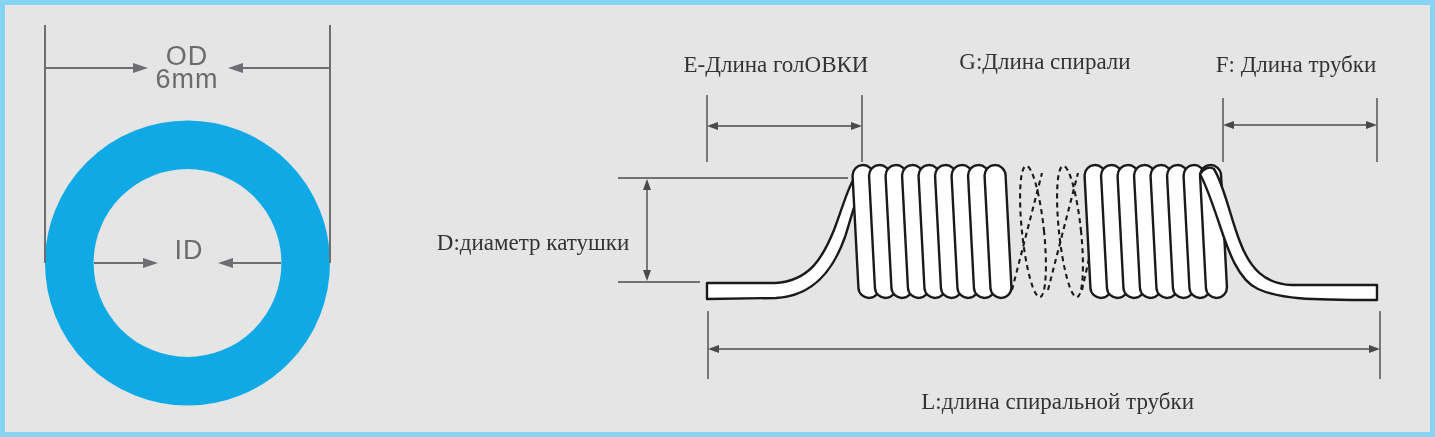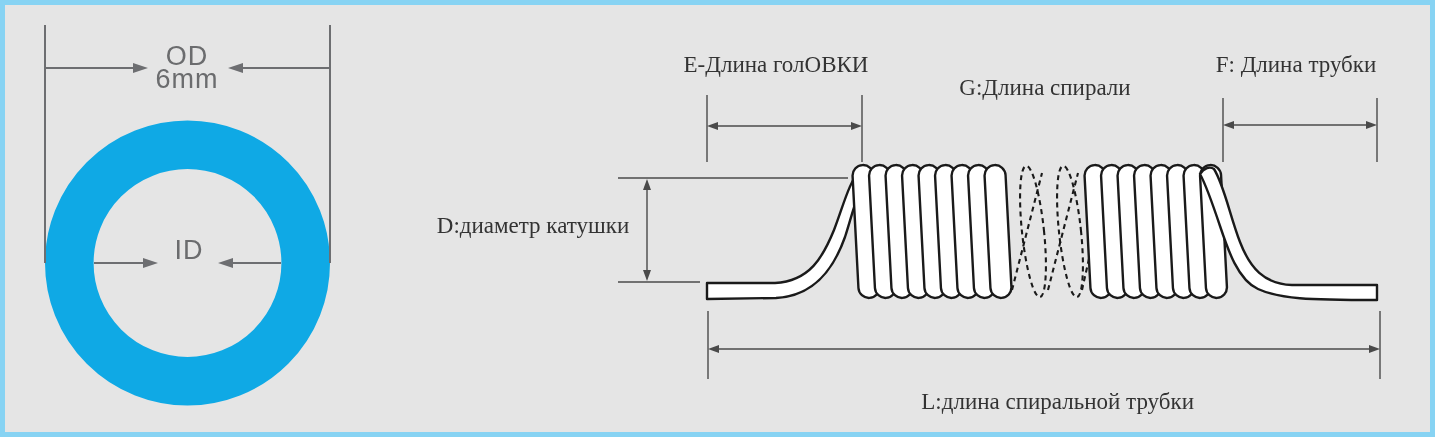--- a/index.html
+++ b/index.html
@@ -157,22 +157,22 @@
     <div>OD</div>
     <div>6mm</div>
   </div>
 
   <div class="lbl sans-dim" style="left:104px;top:239px;width:170px;">
     <div>ID</div>
   </div>
 
   <div class="lbl serif-dim" style="left:675px;top:53px;width:202px;">Е-Длина голОВКИ</div>
 
-  <div class="lbl serif-dim" style="left:945px;top:50px;width:200px;margin-top:26px;">G:Длина спирали</div>
+  <div class="lbl serif-dim" style="left:945px;top:50px;width:200px;">G:Длина спирали</div>
 
   <div class="lbl serif-dim" style="left:1196px;top:53px;width:200px;">F: Длина трубки</div>
 
-  <div class="lbl serif-dim" style="left:431px;top:214px;width:204px;">D:диаметр катушки</div>
+  <div class="lbl serif-dim" style="left:431px;top:231px;width:204px;">D:диаметр катушки</div>
 
   <div class="lbl serif-dim" style="left:894px;top:390px;width:300px;text-align:right;">L:длина спиральной трубки</div>
 
   <div id="frame-border"></div>
 </div>
 
 </body></html>

